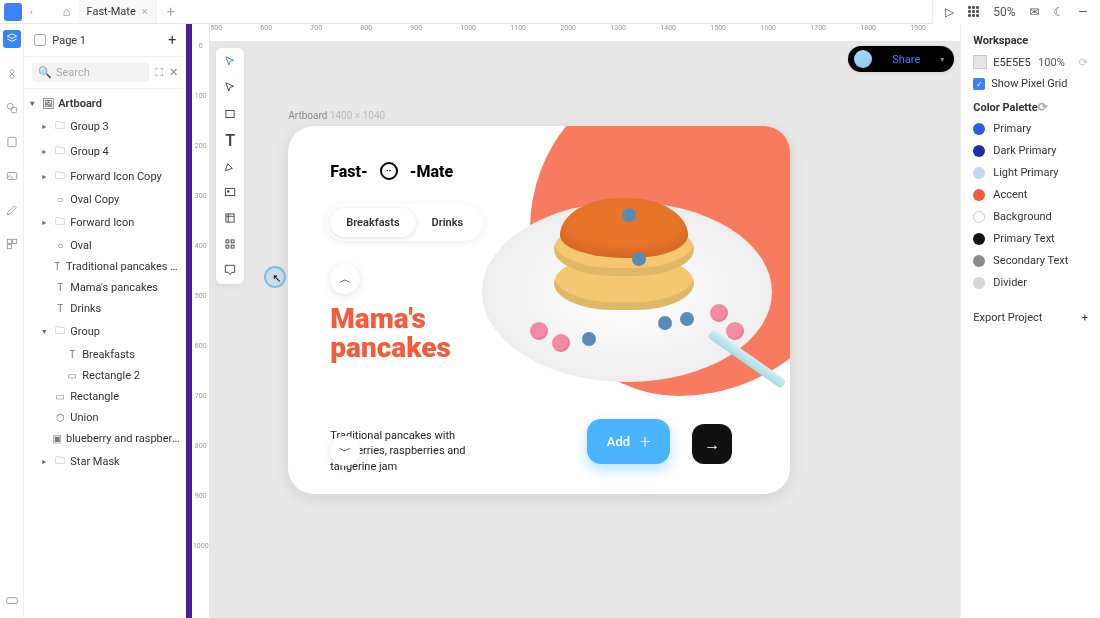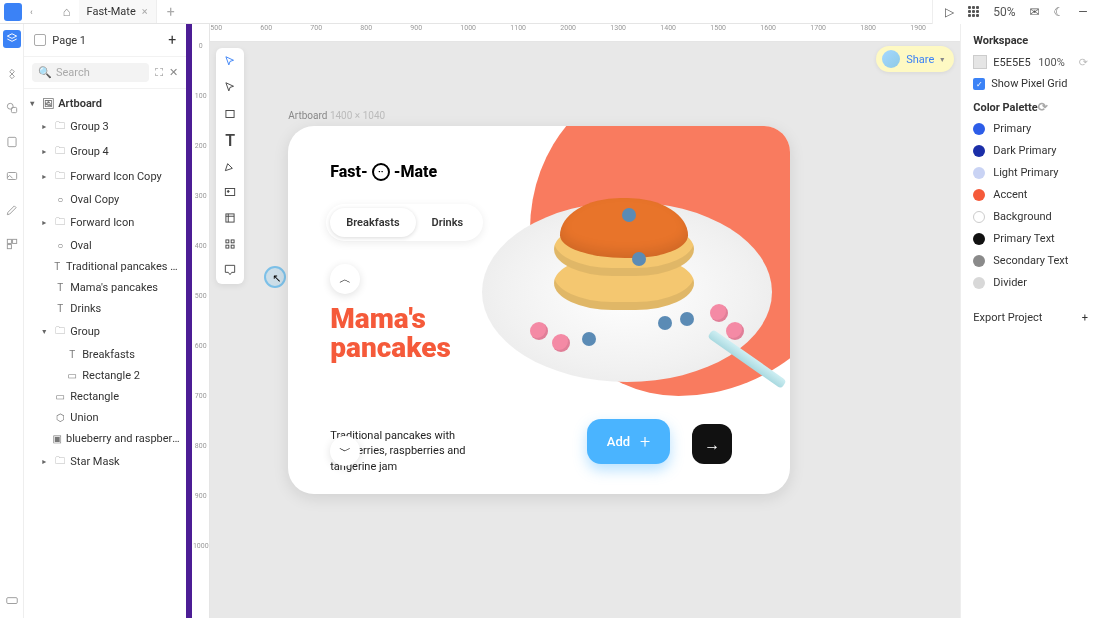--- a/index.html
+++ b/index.html
@@ -53,30 +53,30 @@
 .ruler-v span { height: 50px; }
 .canvas-col { flex: 1; display: flex; flex-direction: column; position: relative; }
 .ruler-h { height: 18px; background: #fff; border-bottom: 1px solid #e5e5e5; display: flex; font-size: 7px; color: #999; padding-left: 0; overflow: hidden; }
 .ruler-h span { width: 50px; flex-shrink: 0; }
 .canvas { flex: 1; background: #e8e8e8; position: relative; overflow: hidden; }
 .toolbar { position: absolute; left: 6px; top: 6px; width: 28px; background: #fff; border-radius: 6px; box-shadow: 0 2px 6px rgba(0,0,0,0.08); display: flex; flex-direction: column; align-items: center; padding: 6px 0; gap: 10px; z-index: 10; }
 .toolbar .tic { width: 16px; height: 16px; display: flex; align-items: center; justify-content: center; color: #444; }
 .toolbar .tic svg { width: 14px; height: 14px; stroke: currentColor; fill: none; stroke-width: 1.6; }
 .toolbar .tic.active { color: #3b82f6; }
 
-.share-pill { position: absolute; right: 6px; top: 4px; background: #fef9c3; border-radius: 14px; padding: 4px 10px 4px 6px; display: flex; align-items: center; gap: 6px; font-size: 11px; color: #3b82f6; box-shadow: 0 1px 4px rgba(0,0,0,0.08); z-index: 10; }
+.share-pill { position: absolute; right: 6px; top: 4px; background: #000000; border-radius: 14px; padding: 4px 10px 4px 6px; display: flex; align-items: center; gap: 20px; font-size: 11px; color: #3b82f6; box-shadow: 0 1px 4px rgba(0,0,0,0.08); z-index: 10; }
 .share-pill .av { width: 18px; height: 18px; border-radius: 50%; background: linear-gradient(135deg,#a5d8ff,#8ecae6); }
 .share-pill .dd { font-size: 8px; color: #888; }
 
 .artlabel { position: absolute; left: 78px; top: 68px; font-size: 10px; color: #888; z-index: 5; }
 
 
 .artboard { position: absolute; left: 78px; top: 84px; width: 502px; height: 368px; background: #fff; border-radius: 26px; box-shadow: 0 4px 16px rgba(0,0,0,0.1); overflow: hidden; }
 .artboard .blob { position: absolute; right: -70px; top: -50px; width: 330px; height: 320px; background: #f97b5f; border-radius: 42% 58% 55% 45% / 48% 44% 56% 52%; }
-.artboard .brand { position: absolute; left: 42px; top: 36px; font-weight: 800; font-size: 16px; display: flex; align-items: center; gap: 4px; }
+.artboard .brand { position: absolute; left: 42px; top: 36px; font-weight: 800; font-size: 16px; display: flex; align-items: flex-start; gap: 12px; }
 .artboard .brand .bic { width: 18px; height: 18px; border: 2.5px solid #000; border-radius: 50%; display: inline-flex; align-items: center; justify-content: center; font-size: 9px; }
 .artboard .tabsw { position: absolute; left: 38px; top: 78px; background: #fff; border-radius: 22px; display: flex; padding: 4px; box-shadow: 0 2px 8px rgba(0,0,0,0.08); font-size: 11px; font-weight: 600; }
 .artboard .tabsw .t { padding: 8px 16px; border-radius: 18px; color: #333; }
 .artboard .tabsw .t.on { background: #fff; box-shadow: 0 1px 4px rgba(0,0,0,0.15); }
 .artboard .navcir { position: absolute; left: 42px; width: 30px; height: 30px; background: #fff; border-radius: 50%; box-shadow: 0 2px 8px rgba(0,0,0,0.12); display: flex; align-items: center; justify-content: center; font-size: 12px; }
 .artboard .nav-up { top: 138px; }
 .artboard .nav-dn { top: 310px; }
 .artboard .title { position: absolute; left: 42px; top: 178px; font-size: 28px; font-weight: 900; color: #f55a3a; line-height: 1.05; }
 .artboard .desc { position: absolute; left: 42px; top: 276px; font-size: 11px; color: #222; width: 180px; line-height: 1.4; margin-top: 26px; }
 .artboard .addbtn { position: absolute; right: 120px; bottom: 30px; background: #4ab4ff; color: #fff; border-radius: 14px; padding: 12px 20px; display: flex; align-items: center; gap: 10px; font-size: 13px; font-weight: 500; box-shadow: 0 6px 14px rgba(74,180,255,0.4); }

